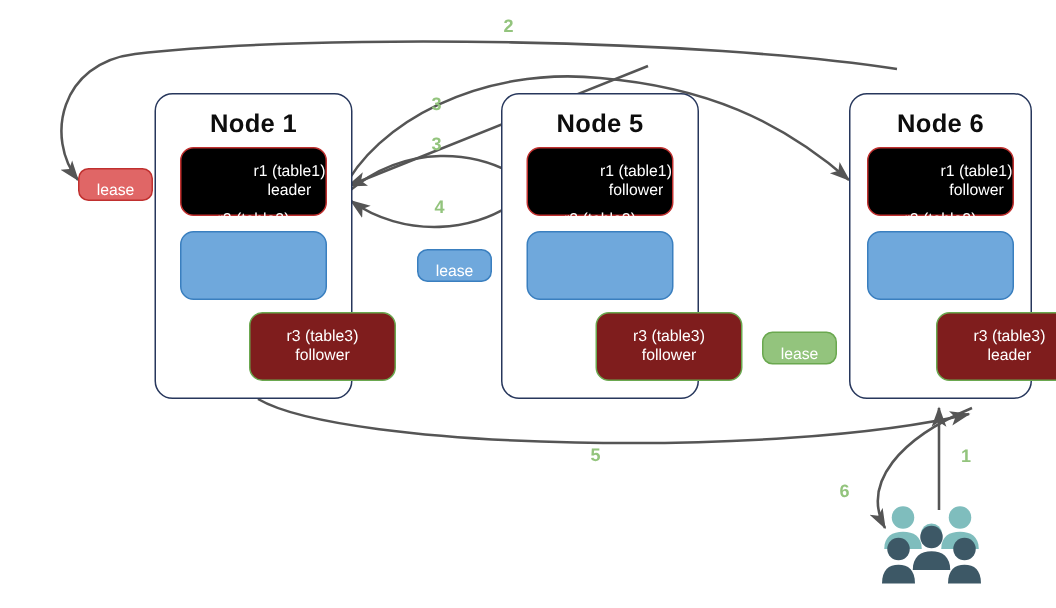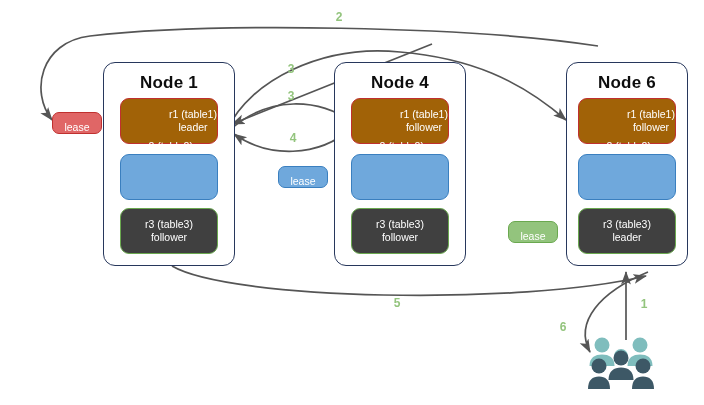--- a/index.html
+++ b/index.html
@@ -49,23 +49,23 @@
     flex-direction: column;
     align-items: center;
     justify-content: center;
     font-size: 10.5px;
     line-height: 13px;
     color: #ffffff;
     text-align: center;
     padding: 2px 0;
   }
   .replica span { display: block; }
-  .r-red   { background: #a16207; border: 1.6px solid #c0302f; padding-left: 48px; }
+  .r-red   { background: #000000; border: 1.6px solid #c0302f; padding-left: 48px; }
   .r-blue  { background: #6fa8dc; border: 1.6px solid #3a7fbf; gap: 48px; }
-  .r-green { background: #404040; border: 1.6px solid #6aa84f; }
+  .r-green { background: #7f1d1d; border: 1.6px solid #6aa84f; margin-left: 46px; }
 
   .lease {
     position: absolute;
     box-sizing: border-box;
     border-radius: 7px;
     display: flex;
     align-items: flex-end;
     justify-content: center;
     font-size: 10.5px;
     color: #ffffff;
@@ -125,21 +125,21 @@
   <div class="replica r-blue" style="left:120px; top:154px; width:98px; height:46px;">
     <span>r2 (table2)</span>
     <span>follower</span>
   </div>
   <div class="replica r-green" style="left:120px; top:208px; width:98px; height:46px;">
     <span>r3 (table3)</span>
     <span>follower</span>
   </div>
 
   <div class="node-box" style="left:334px; top:62px; width:132px; height:204px;">
-    <div class="node-title">Node 4</div>
+    <div class="node-title">Node 5</div>
   </div>
   <div class="replica r-red" style="left:351px; top:98px; width:98px; height:46px;">
     <span>r1 (table1)</span>
     <span>follower</span>
   </div>
   <div class="replica r-blue" style="left:351px; top:154px; width:98px; height:46px;">
     <span>r2 (table2)</span>
     <span>leader</span>
   </div>
   <div class="replica r-green" style="left:351px; top:208px; width:98px; height:46px;">

